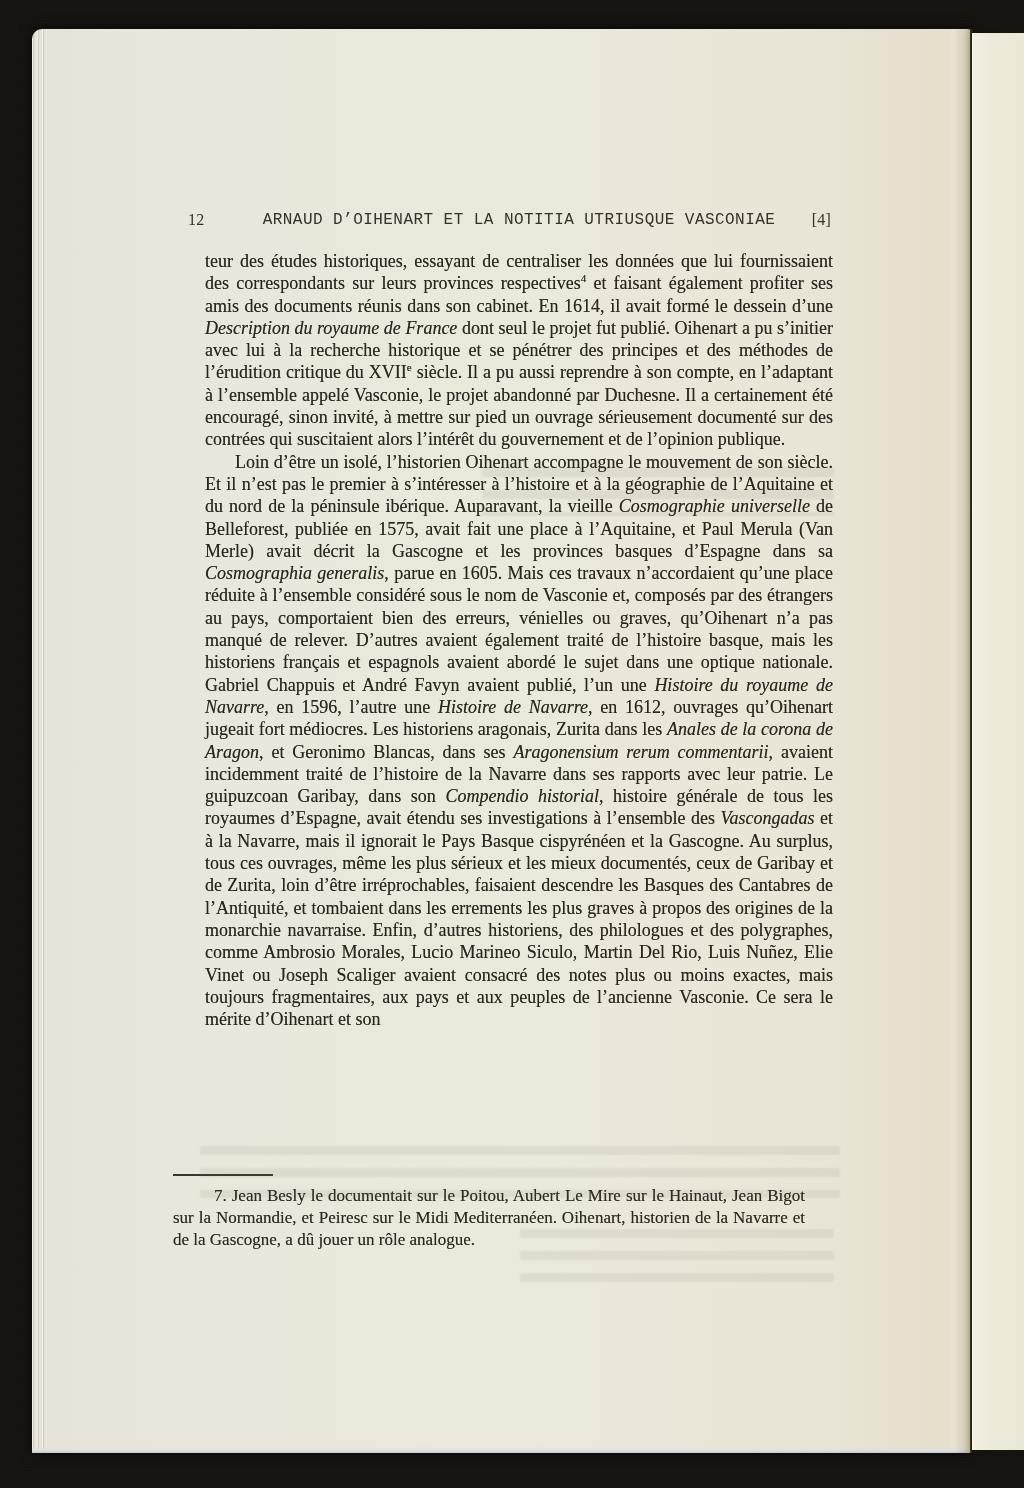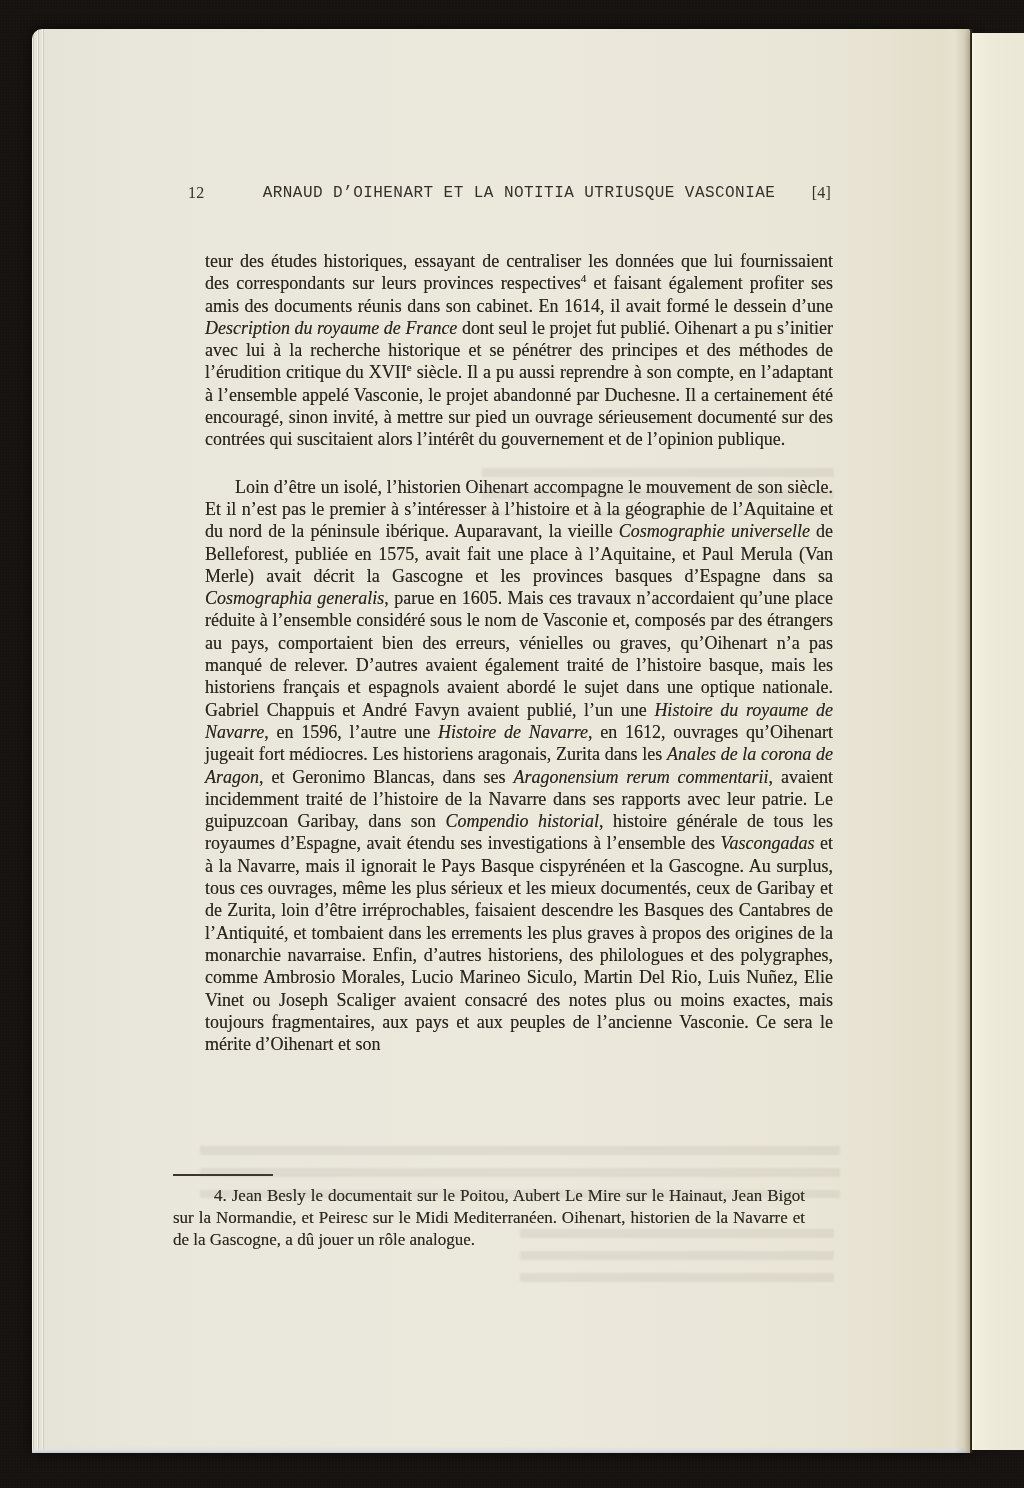--- a/index.html
+++ b/index.html
@@ -48,36 +48,36 @@
   }
   
   .page-right {
     position: absolute; left: 972px; top: 33px; width: 52px; height: 1417px;
     background: linear-gradient(90deg, #f3efe0 0%, #edead9 35%, #eae7d6 100%);
     border-left: 2px solid #f7f4e6;
     box-shadow: -3px 0 5px rgba(0,0,0,0.12);
   }
   
   .header {
-    position: absolute; left: 173px; top: 155px; width: 628px;
+    position: absolute; left: 173px; top: 182px; width: 628px;
     display: flex; align-items: flex-end;
     font-size: 16px; color: #35302a; letter-spacing: 0.2px;
   }
   .header .pnum { position: absolute; left: -17px; }
   .header .title { flex: 1; text-align: center; letter-spacing: 0.45px; white-space: nowrap; font-family: Liberation Mono, monospace; }
   .header .bracket { position: absolute; right: 2px; }
   
   .body {
     position: absolute; left: 173px; top: 221px; width: 628px;
     font-size: 18px; line-height: 22.3px; text-align: justify;
     color: #2a251e;
     text-shadow: 0 0 0.4px rgba(42,37,30,0.55);
   }
   .body p { margin: 0; }
-  .body p.indent { text-indent: 30px; margin-top: 25px; }
+  .body p.indent { text-indent: 30px; }
   .body .it { font-style: italic; }
   sup { font-size: 62%; line-height: 0; vertical-align: super; }
   
   .footnote-rule {
     position: absolute; left: 173px; top: 1174px; width: 100px; height: 2px;
     background: #3b362c;
   }
   .footnote {
     position: absolute; left: 173px; top: 1185px; width: 632px;
     font-size: 17px; line-height: 22px; text-align: justify; text-indent: 41px;
@@ -109,21 +109,21 @@
       <span class="bracket">[4]</span>
     </div>
 
     <div class="body">
         <p><span>teur des études historiques, essayant de centraliser les données que lui fournissaient des correspondants sur leurs provinces respectives</span><sup>4</sup><span> et faisant également profiter ses amis des documents réunis dans son cabinet. En 1614, il avait formé le dessein d’une </span><span class="it">Description du royaume de France</span><span> dont seul le projet fut publié. Oihenart a pu s’initier avec lui à la recherche historique et se pénétrer des principes et des méthodes de l’érudition critique du XVII</span><sup>e</sup><span> siècle. Il a pu aussi reprendre à son compte, en l’adaptant à l’ensemble appelé Vasconie, le projet abandonné par Duchesne. Il a certainement été encouragé, sinon invité, à mettre sur pied un ouvrage sérieusement documenté sur des contrées qui suscitaient alors l’intérêt du gouvernement et de l’opinion publique.</span></p>
         <p class="indent"><span>Loin d’être un isolé, l’historien Oihenart accompagne le mouvement de son siècle. Et il n’est pas le premier à s’intéresser à l’histoire et à la géographie de l’Aquitaine et du nord de la péninsule ibérique. Auparavant, la vieille </span><span class="it">Cosmographie universelle</span><span> de Belleforest, publiée en 1575, avait fait une place à l’Aquitaine, et Paul Merula (Van Merle) avait décrit la Gascogne et les provinces basques d’Espagne dans sa </span><span class="it">Cosmographia generalis</span><span>, parue en 1605. Mais ces travaux n’accordaient qu’une place réduite à l’ensemble considéré sous le nom de Vasconie et, composés par des étrangers au pays, comportaient bien des erreurs, vénielles ou graves, qu’Oihenart n’a pas manqué de relever. D’autres avaient également traité de l’histoire basque, mais les historiens français et espagnols avaient abordé le sujet dans une optique nationale. Gabriel Chappuis et André Favyn avaient publié, l’un une </span><span class="it">Histoire du royaume de Navarre</span><span>, en 1596, l’autre une </span><span class="it">Histoire de Navarre</span><span>, en 1612, ouvrages qu’Oihenart jugeait fort médiocres. Les historiens aragonais, Zurita dans les </span><span class="it">Anales de la corona de Aragon</span><span>, et Geronimo Blancas, dans ses </span><span class="it">Aragonensium rerum commentarii</span><span>, avaient incidemment traité de l’histoire de la Navarre dans ses rapports avec leur patrie. Le guipuzcoan Garibay, dans son </span><span class="it">Compendio historial</span><span>, histoire générale de tous les royaumes d’Espagne, avait étendu ses investigations à l’ensemble des </span><span class="it">Vascongadas</span><span> et à la Navarre, mais il ignorait le Pays Basque cispyrénéen et la Gascogne. Au surplus, tous ces ouvrages, même les plus sérieux et les mieux documentés, ceux de Garibay et de Zurita, loin d’être irréprochables, faisaient descendre les Basques des Cantabres de l’Antiquité, et tombaient dans les errements les plus graves à propos des origines de la monarchie navarraise. Enfin, d’autres historiens, des philologues et des polygraphes, comme Ambrosio Morales, Lucio Marineo Siculo, Martin Del Rio, Luis Nuñez, Elie Vinet ou Joseph Scaliger avaient consacré des notes plus ou moins exactes, mais toujours fragmentaires, aux pays et aux peuples de l’ancienne Vasconie. Ce sera le mérite d’Oihenart et son</span></p>
       </div>
   </div>
 
   <div class="footnote-rule"></div>
-  <div class="footnote"><span>4. Jean Besly le documentait sur le Poitou, Aubert Le Mire sur le Hainaut, Jean Bigot sur la Normandie, et Peiresc sur le Midi Mediterranéen. Oihenart, historien de la Navarre et de la Gascogne, a dû jouer un rôle analogue.</span></div>
+  <div class="footnote"><span>7. Jean Besly le documentait sur le Poitou, Aubert Le Mire sur le Hainaut, Jean Bigot sur la Normandie, et Peiresc sur le Midi Mediterranéen. Oihenart, historien de la Navarre et de la Gascogne, a dû jouer un rôle analogue.</span></div>
 
   <div class="bleed b1"></div>
   <div class="bleed b2"></div>
   <div class="bleed b3"></div>
 
   <div class="crease"></div>
   <div class="page-right"></div>
 
 </div>
 

